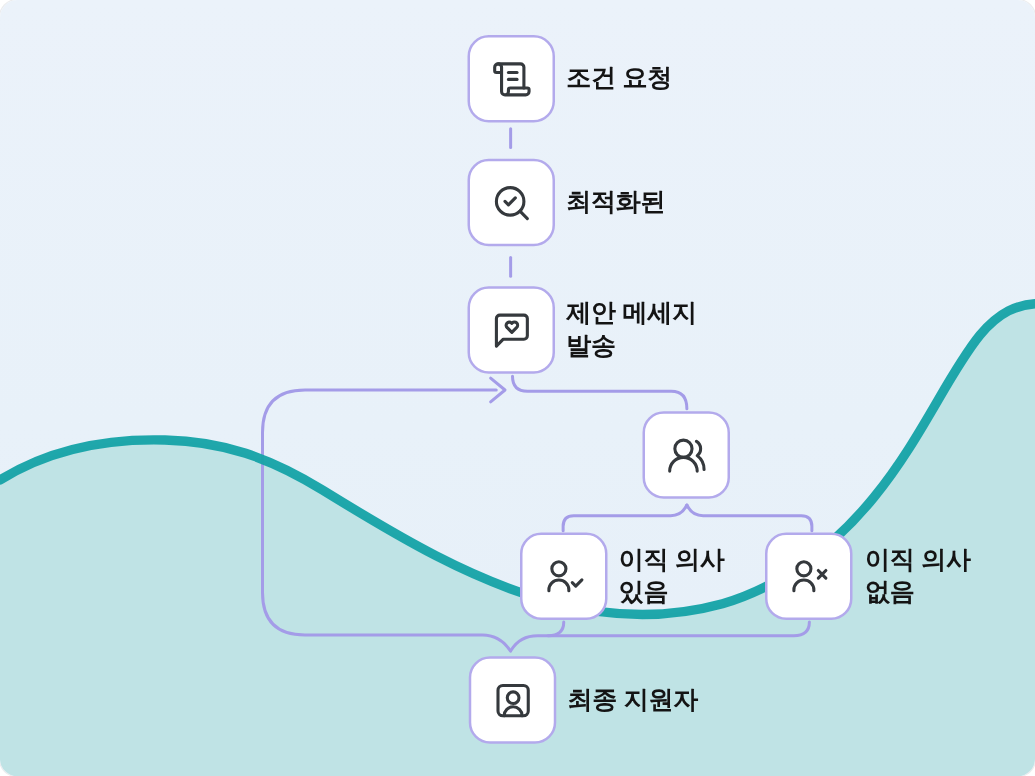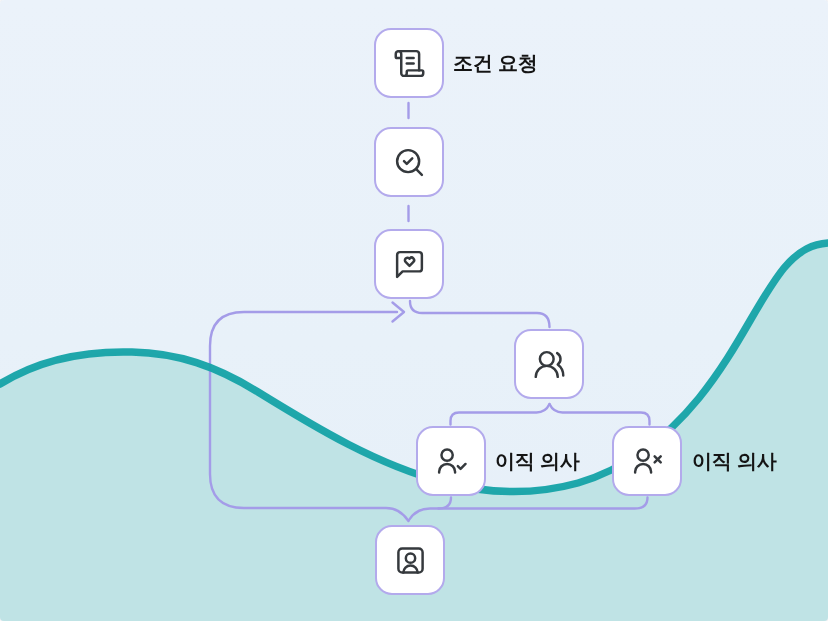--- a/index.html
+++ b/index.html
@@ -1,19 +1,19 @@
 <!DOCTYPE html>
 <html><head>
 <meta charset="utf-8">
 <style>
   html,body{margin:0;padding:0;background:#ffffff;}
   .canvas{
     position:relative;
     width:828px;height:621px;
-    border-radius:4px;
+    border-radius:14px;
     overflow:hidden;
     background:linear-gradient(180deg,#ebf2fa 0%,#e8f1f9 55%,#e6eff8 100%);
     box-shadow:0 0 0 1px rgba(60,70,90,.10);
     font-family:"Liberation Sans","DejaVu Sans",sans-serif;
   }
   .layer{position:absolute;left:0;top:0;}
   .node{
     position:absolute;width:70px;height:70px;
     background:#ffffff;
     border:2px solid #b3aaec;
@@ -71,63 +71,71 @@
   </div>
 
   <div class="node" style="left:374px;top:127px">
     <svg viewBox="0 0 24 24" fill="none" stroke="#35393d" stroke-width="1.8" stroke-linecap="round" stroke-linejoin="round">
       <path d="m8 11 2 2 4-4"></path>
         <circle cx="11" cy="11" r="8"></circle>
         <path d="m21 21-4.3-4.3"></path>
     </svg>
   </div>
   <div class="node-label" style="left:453px;top:127px">
+    <span>최적화된</span>
   </div>
 
   <div class="node" style="left:374px;top:229px">
     <svg viewBox="0 0 24 24" fill="none" stroke="#35393d" stroke-width="1.8" stroke-linecap="round" stroke-linejoin="round">
       <path d="M21 15a2 2 0 0 1-2 2H7l-4 4V5a2 2 0 0 1 2-2h14a2 2 0 0 1 2 2z"></path>
       <path d="M14.8 7.5a1.84 1.84 0 0 0-2.6 0l-.2.3-.3-.3a1.84 1.84 0 1 0-2.4 2.8L12 13l2.7-2.7c.9-.9.8-2.1.1-2.8"></path>
     </svg>
   </div>
   <div class="node-label" style="left:453px;top:229px">
+    <span>제안 메세지</span>
+    <span>발송</span>
   </div>
 
   <div class="node" style="left:514px;top:329px">
     <svg viewBox="0 0 24 24" fill="none" stroke="#35393d" stroke-width="1.8" stroke-linecap="round" stroke-linejoin="round">
       <path d="M18 21a8 8 0 0 0-16 0"></path>
         <circle cx="10" cy="8" r="5"></circle>
       <path d="M22 20c0-3.37-2-6.5-4-8a5 5 0 0 0-.45-8.3"></path>
     </svg>
   </div>
 
   <div class="node" style="left:416px;top:426px">
     <svg viewBox="0 0 24 24" fill="none" stroke="#35393d" stroke-width="1.8" stroke-linecap="round" stroke-linejoin="round">
       <circle cx="8.8" cy="7.3" r="4.1"></circle>
       <path d="M3 20v-.5c0-3.2 2.6-5.7 5.8-5.7s5.8 2.5 5.8 5.7V20"></path>
       <path d="m16.6 15.4 2 2 3.6-3.6"></path>
     </svg>
   </div>
   <div class="node-label" style="left:495px;top:426px">
     <span>이직 의사</span>
+    <span>있음</span>
   </div>
 
   <div class="node" style="left:612px;top:426px">
     <svg viewBox="0 0 24 24" fill="none" stroke="#35393d" stroke-width="1.8" stroke-linecap="round" stroke-linejoin="round">
       <circle cx="8.8" cy="7.3" r="4.1"></circle>
       <path d="M3 20v-.5c0-3.2 2.6-5.7 5.8-5.7s5.8 2.5 5.8 5.7V20"></path>
       <path d="m17.2 8.3 4.4 4.4"></path>
         <path d="m21.6 8.3-4.4 4.4"></path>
     </svg>
   </div>
   <div class="node-label" style="left:692px;top:426px">
     <span>이직 의사</span>
+    <span>없음</span>
   </div>
 
   <div class="node" style="left:375px;top:525px">
     <svg viewBox="0 0 24 24" fill="none" stroke="#35393d" stroke-width="1.8" stroke-linecap="round" stroke-linejoin="round">
       <rect x="3.2" y="3.2" width="17.6" height="17.6" rx="2.8"></rect>
       <circle cx="12" cy="10.3" r="3.4"></circle>
       <path d="M6.8 20.8a5.2 5.2 0 0 1 10.4 0"></path>
     </svg>
   </div>
+  <div class="node-label" style="left:454px;top:525px">
+    <span>최종 지원자</span>
+  </div>
 
 </div>
 
 </body></html>

